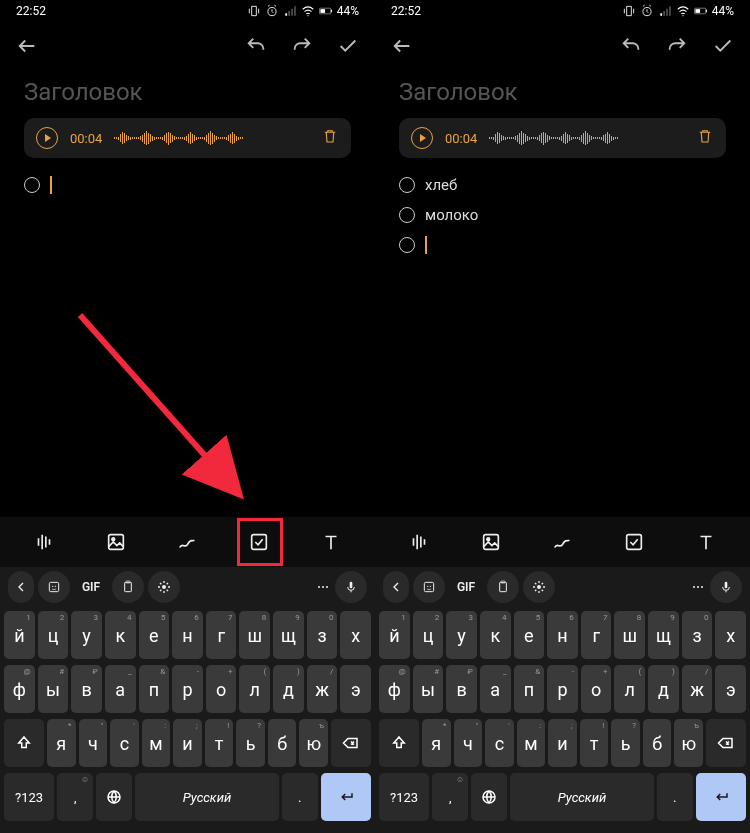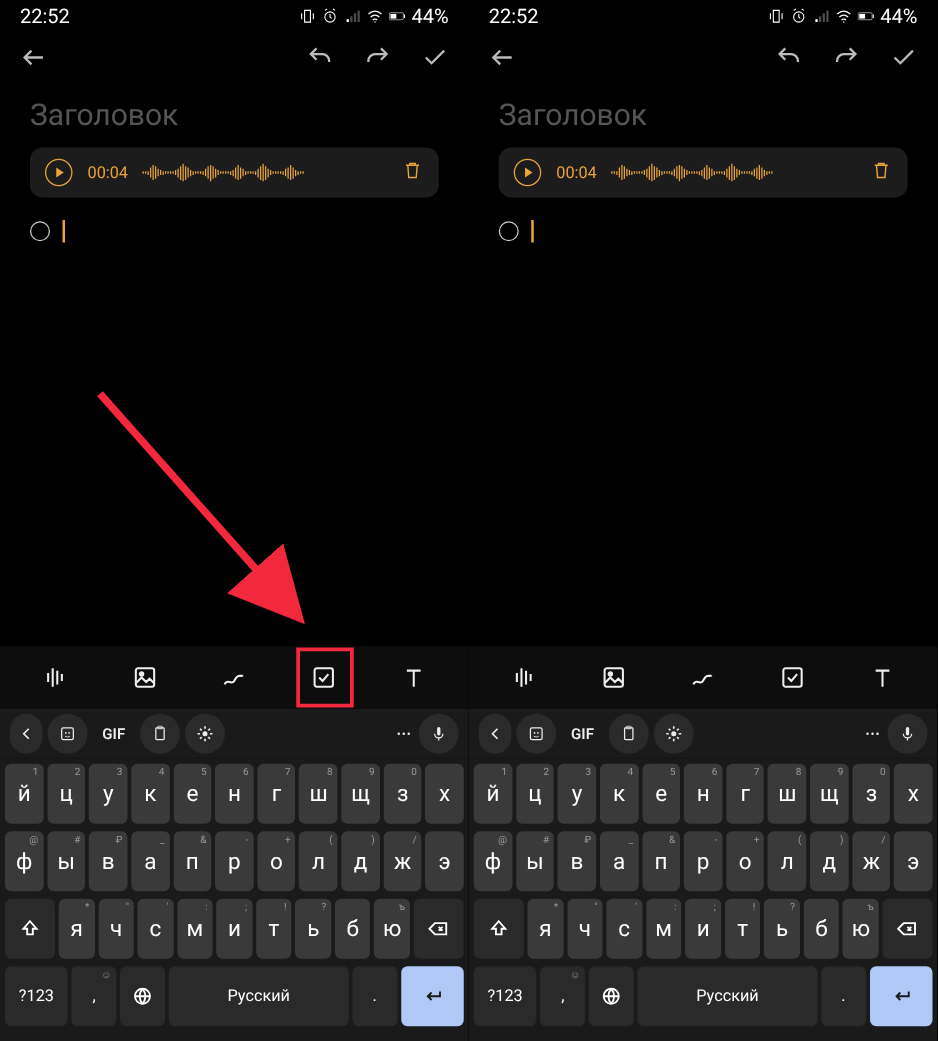--- a/index.html
+++ b/index.html
@@ -16,24 +16,24 @@
     width: 375px;
     height: 833px;
     background: #000;
     position: relative;
     display: flex;
     flex-direction: column;
   }
   .status-bar {
     height: 22px;
     display: flex;
-    align-items: flex-end;
+    align-items: center;
     justify-content: space-between;
     padding: 0 16px;
-    font-size: 16px;
+    font-size: 12px;
     color: #fff;
   }
   .status-right { display: flex; align-items: center; gap: 4px; }
   .status-right svg { width: 14px; height: 14px; }
   .toolbar {
     height: 48px;
     display: flex;
     align-items: center;
     justify-content: space-between;
     padding: 0 16px;
@@ -169,21 +169,21 @@
     position: relative;
   }
   .key .super {
     position: absolute;
     top: 2px; right: 4px;
     font-size: 8px;
     color: #999;
   }
   .key.wide { flex: 1.4; }
   .key.func { background: #2a2a2a; font-size: 13px; }
-  .key.space { flex: 4; font-size: 13px; }
+  .key.space { flex: 4; font-size: 13px; font-style: italic; }
   .key.enter { background: #b0c8f5; }
   .key.enter svg { stroke: #1a1a1a; }
   .key svg { width: 18px; height: 18px; stroke: #fff; fill: none; stroke-width: 2; }
   .arrow-overlay {
     position: absolute;
     pointer-events: none;
     z-index: 50;
   }
 </style>
 </head>
@@ -580,20 +580,28 @@
         <span style="height: 2px;"></span>
         <span style="height: 2px;"></span>
       </div>
     <div class="trash"><svg viewBox="0 0 24 24">
           <path d="M5 7h14 M9 7V5h6v2 M7 7l1 13h8l1-13"></path>
         </svg></div>
   </div>
   <div class="checklist" id="checklist-r">
       <div class="check-item">
         <div class="check-circle"></div>
+        <span>хлеб</span>
+      </div>
+      <div class="check-item">
+        <div class="check-circle"></div>
+        <span>молоко</span>
+      </div>
+      <div class="check-item">
+        <div class="check-circle"></div>
         <div class="cursor"></div>
       </div>
     </div>
   <div class="content-gap"></div>
 
   <div class="format-bar">
     <div class="fb">
         <svg viewBox="0 0 24 24">
           <path d="M6 8v8 M10 4v16 M14 6v12 M18 9v6"></path>
         </svg>

